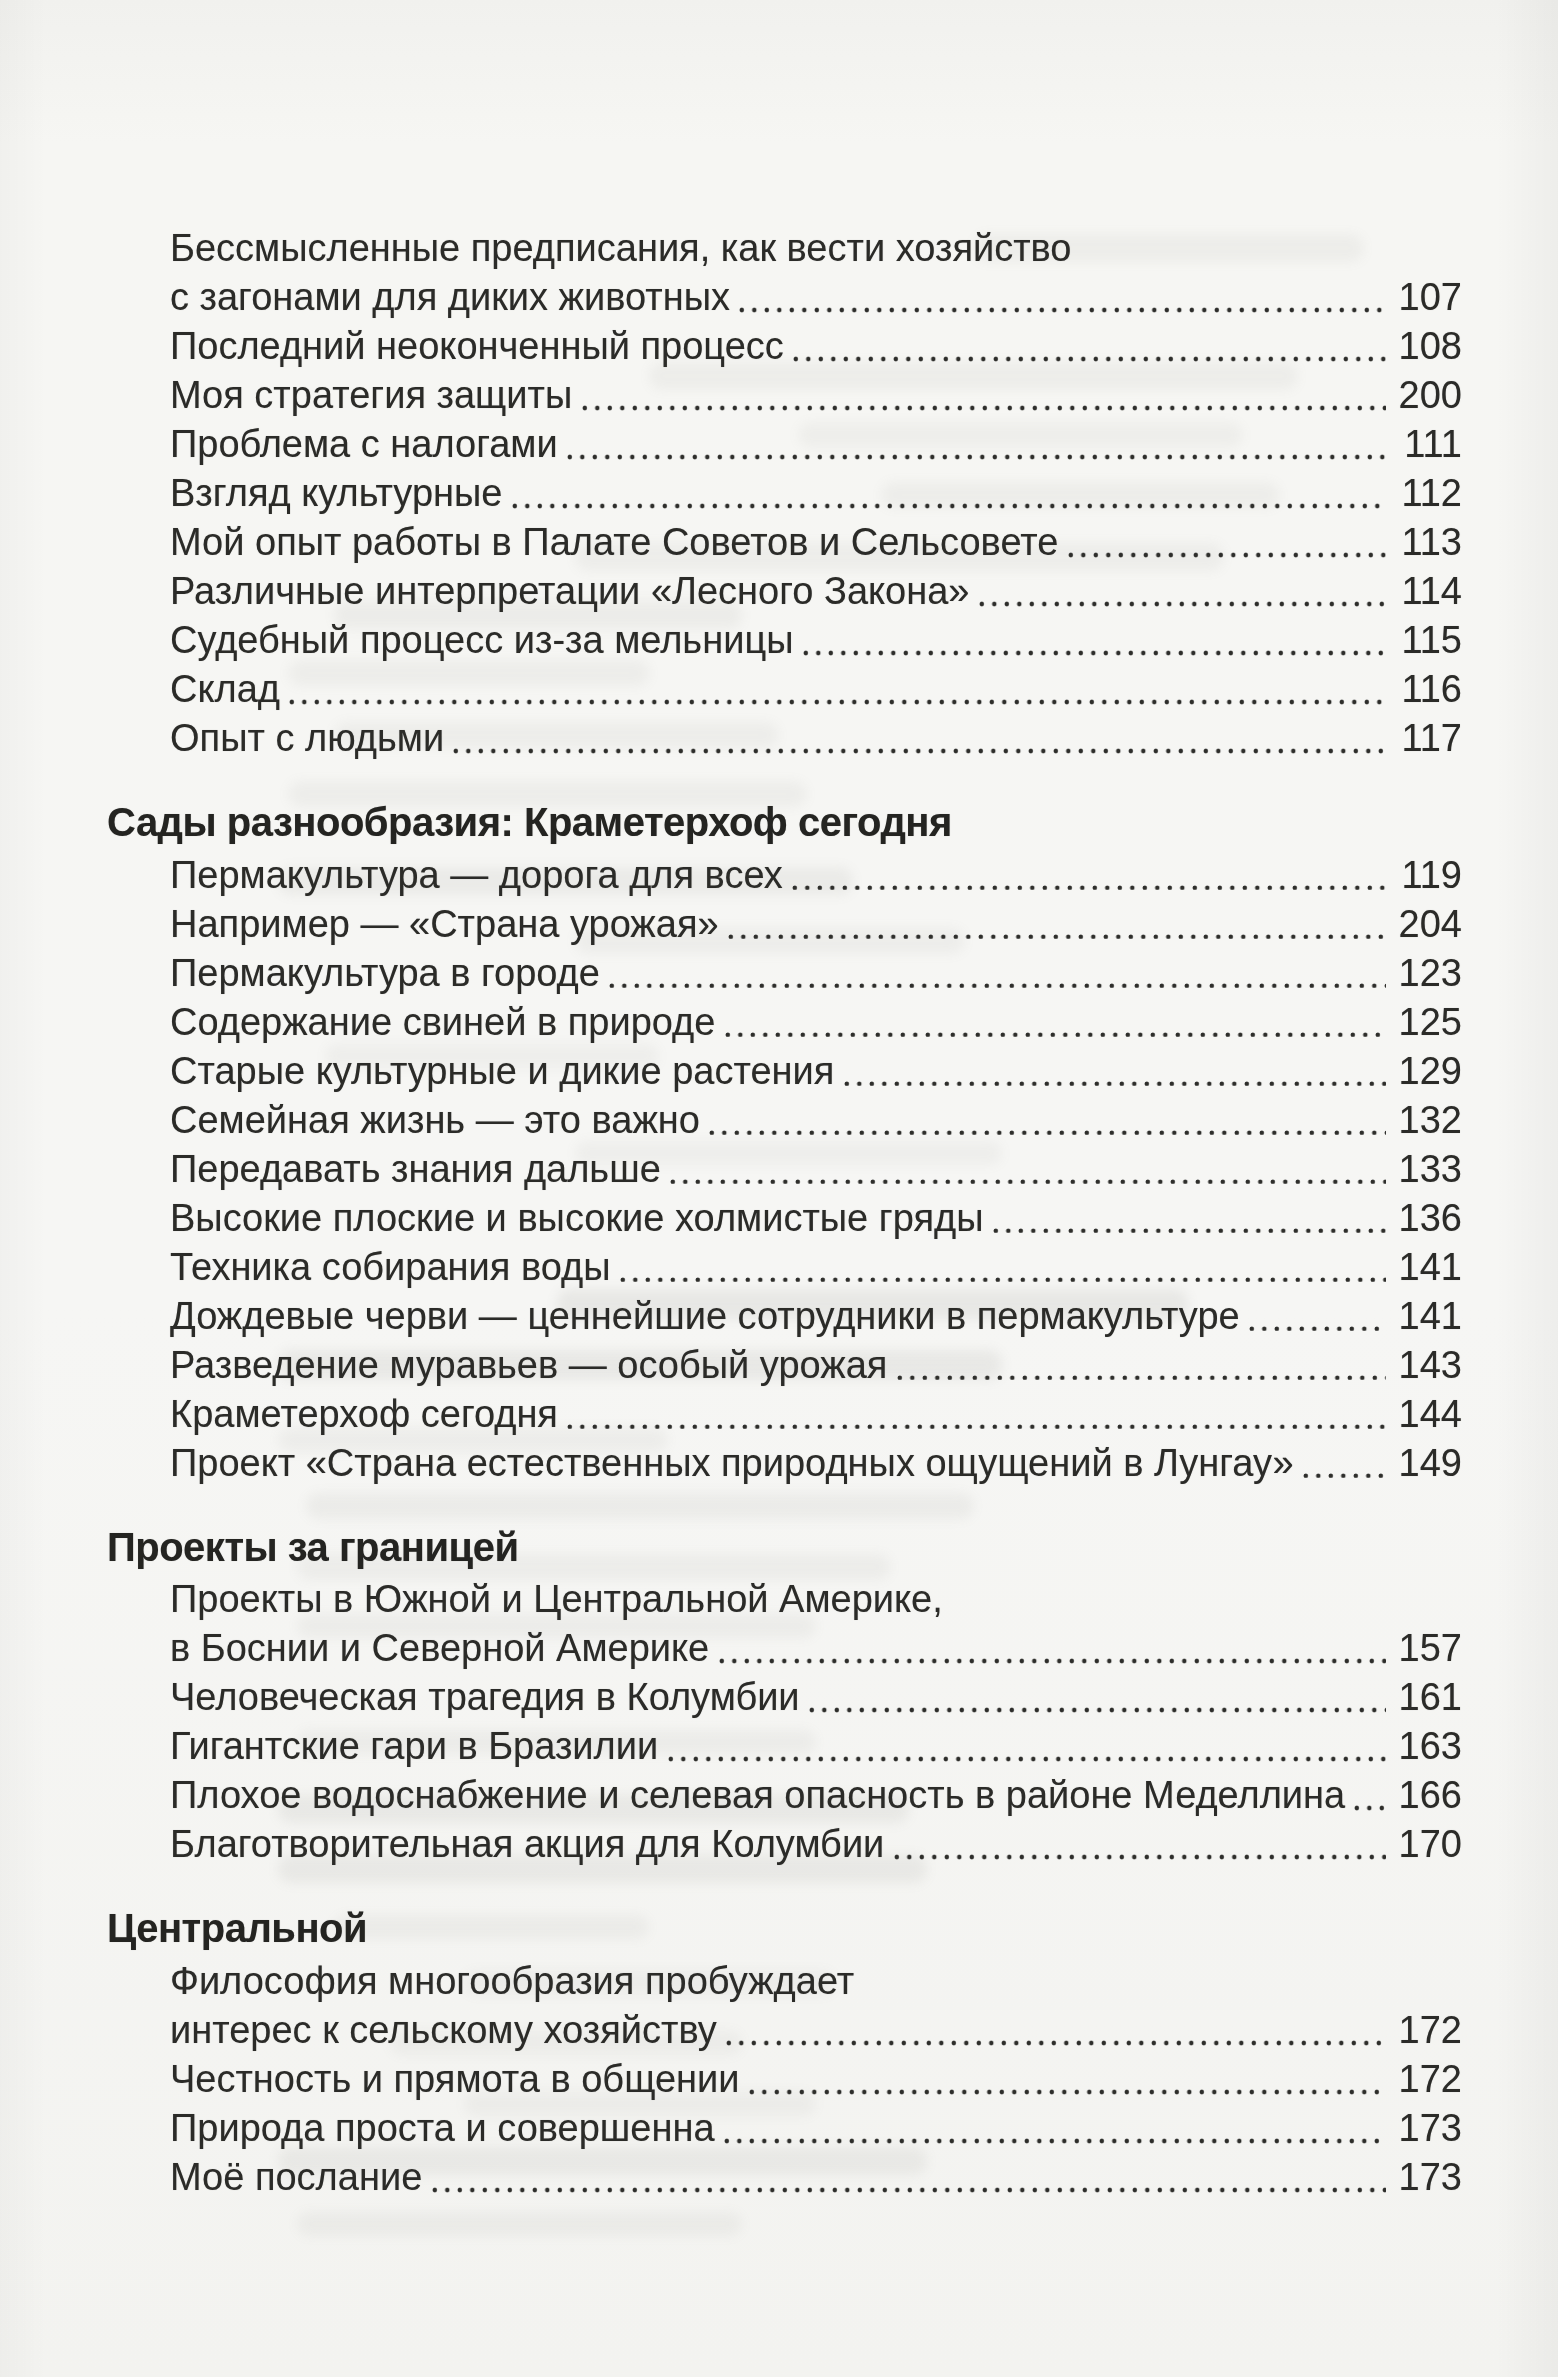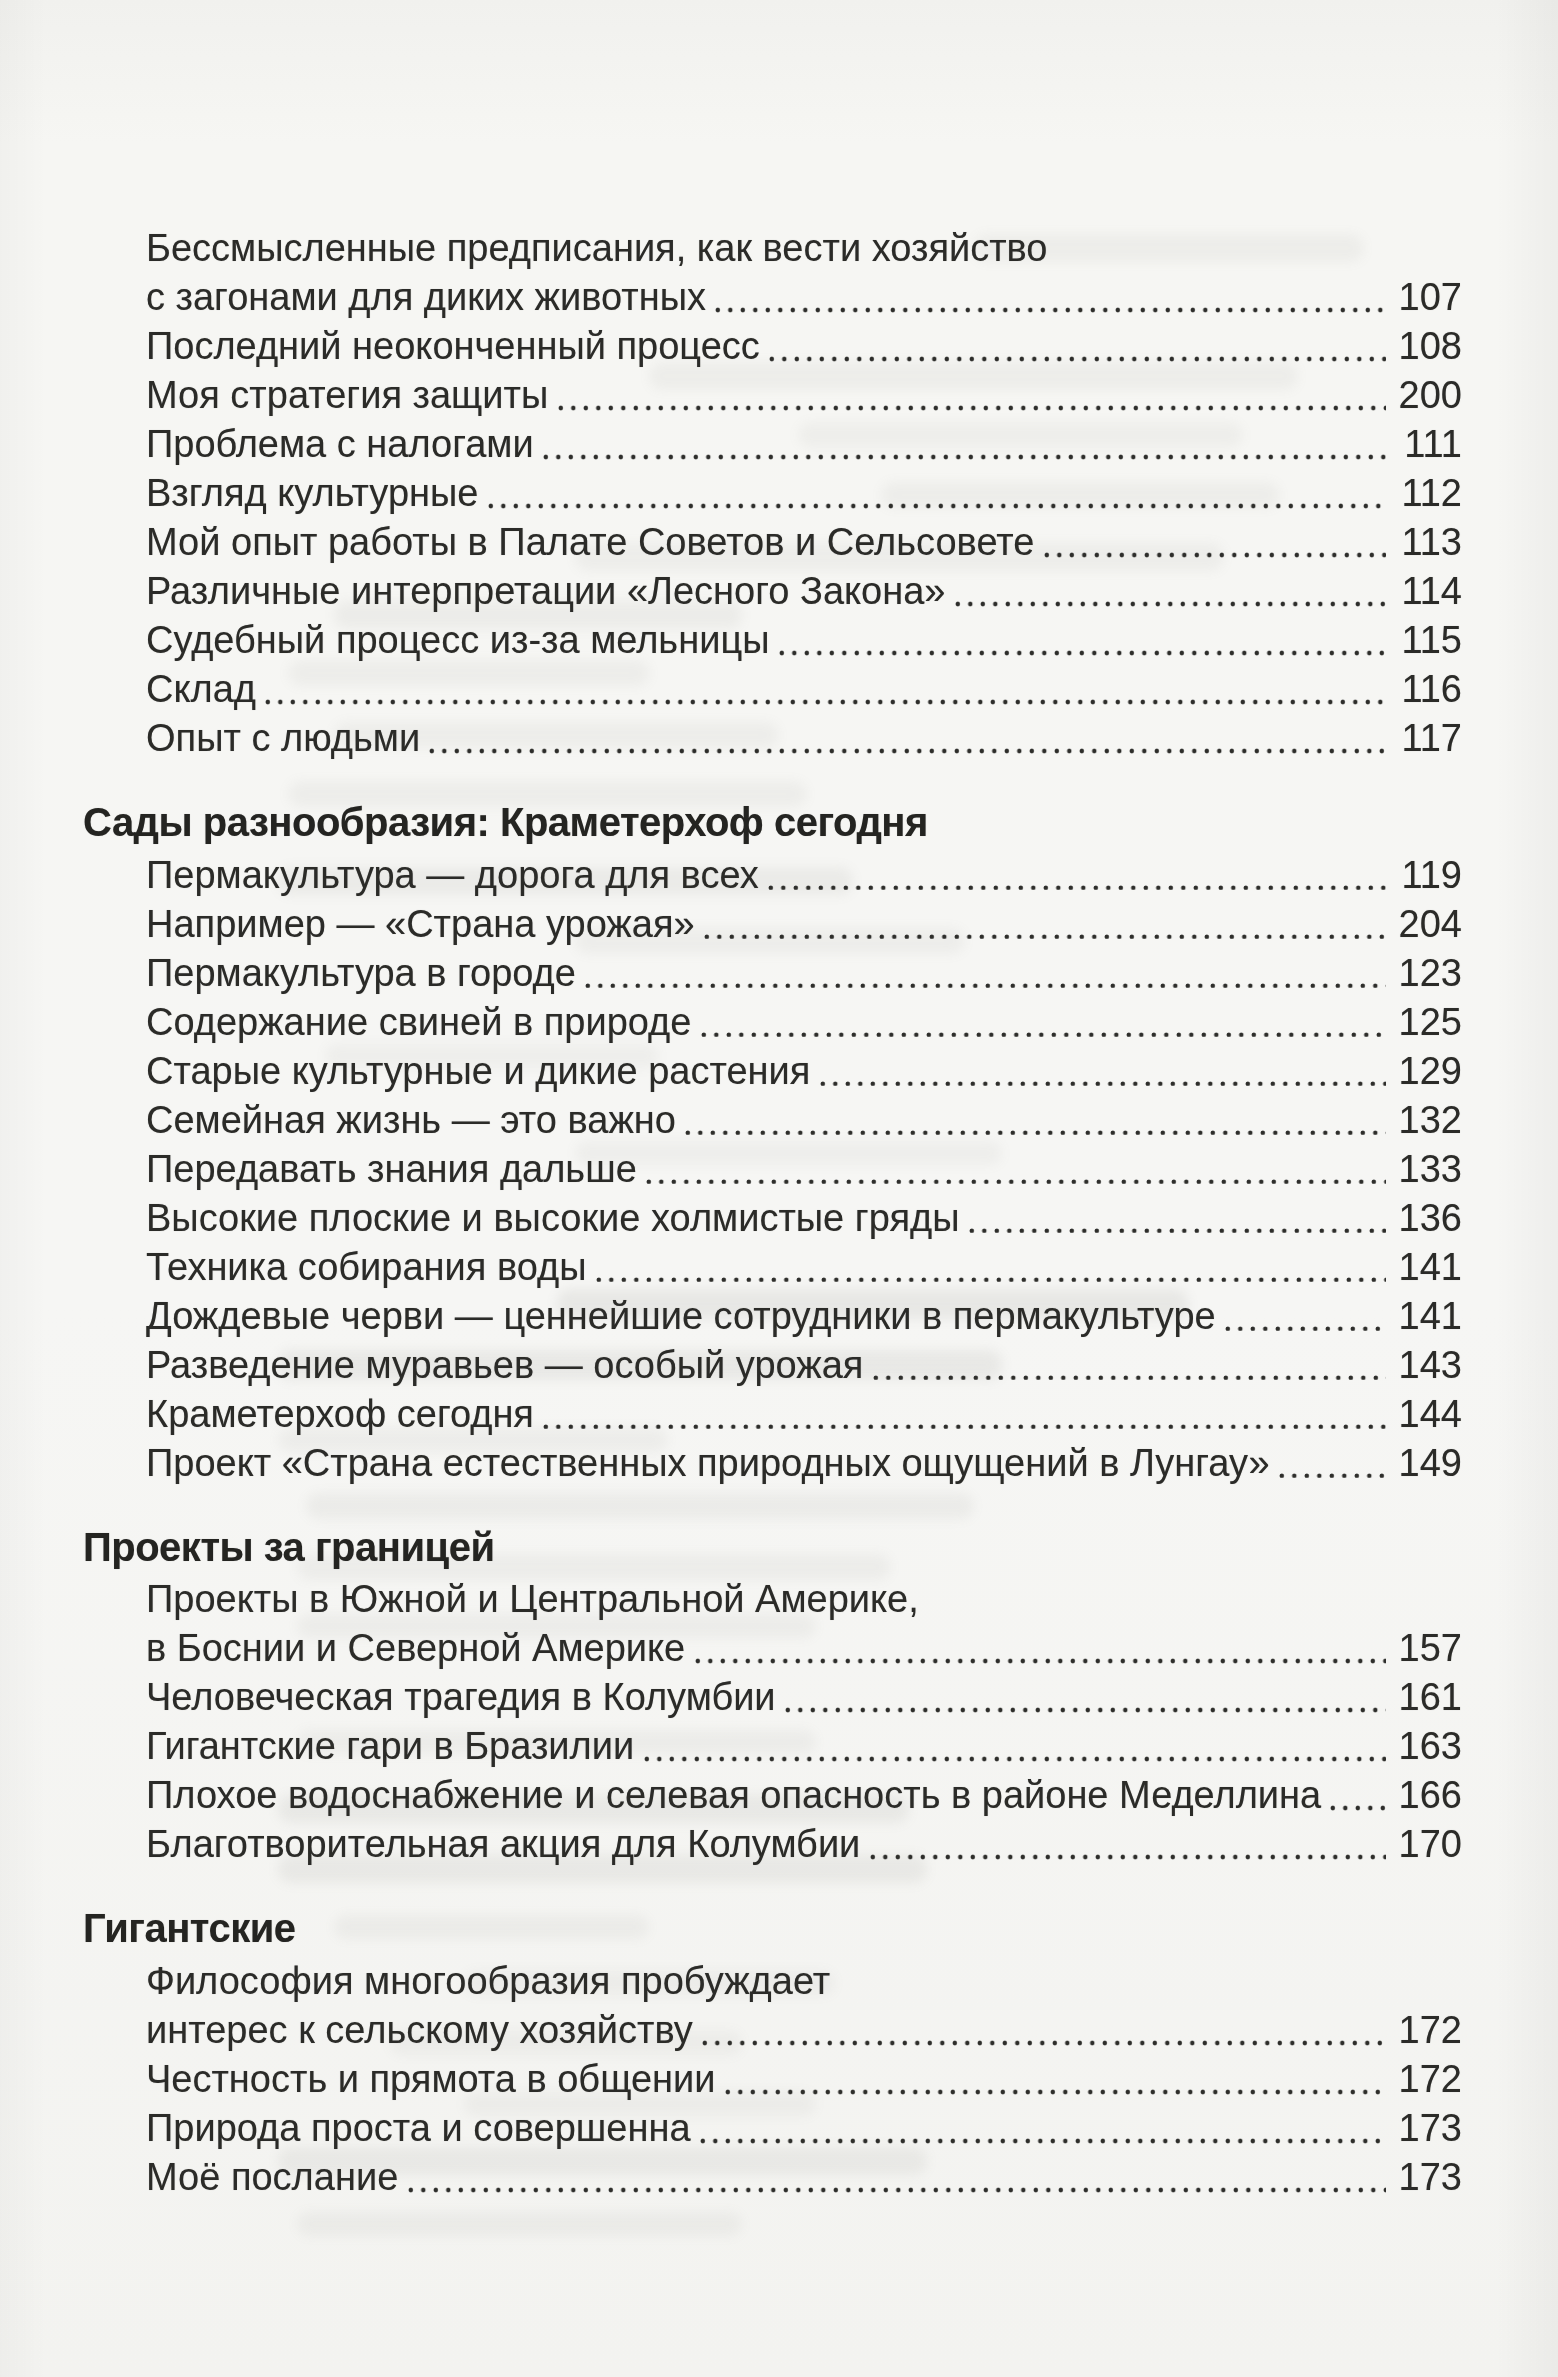--- a/index.html
+++ b/index.html
@@ -24,20 +24,21 @@
     background: #8a8a84;
     pointer-events: none;
   }
   .toc {
     position: relative;
     z-index: 2;
     padding: 224px 96px 0 83px;
     color: #2b2b28;
     font-size: 38px;
     text-shadow: 0 0 0.9px rgba(45,45,42,0.32);
+    margin-left: 24px;
   }
   .toc-heading {
     font-size: 40px;
     font-weight: 700;
     line-height: 49px;
     margin: 35px 0 3.7px 0;
     letter-spacing: -0.5px;
     color: #242421;
   }
   .toc-row {
@@ -241,21 +242,21 @@
       <div class="toc-row">
         <span class="toc-title">Плохое водоснабжение и селевая опасность в районе Меделлина</span>
         <span class="dots"></span>
         <span class="pagenum">166</span>
       </div>
       <div class="toc-row">
         <span class="toc-title">Благотворительная акция для Колумбии</span>
         <span class="dots"></span>
         <span class="pagenum">170</span>
       </div>
-      <div class="toc-heading">Гигантские</div>
+      <div class="toc-heading">Центральной</div>
       <div class="toc-row">
         <span class="toc-title">Философия многообразия пробуждает</span>
       </div>
       <div class="toc-row">
         <span class="toc-title">интерес к сельскому хозяйству</span>
         <span class="dots"></span>
         <span class="pagenum">172</span>
       </div>
       <div class="toc-row">
         <span class="toc-title">Честность и прямота в общении</span>

